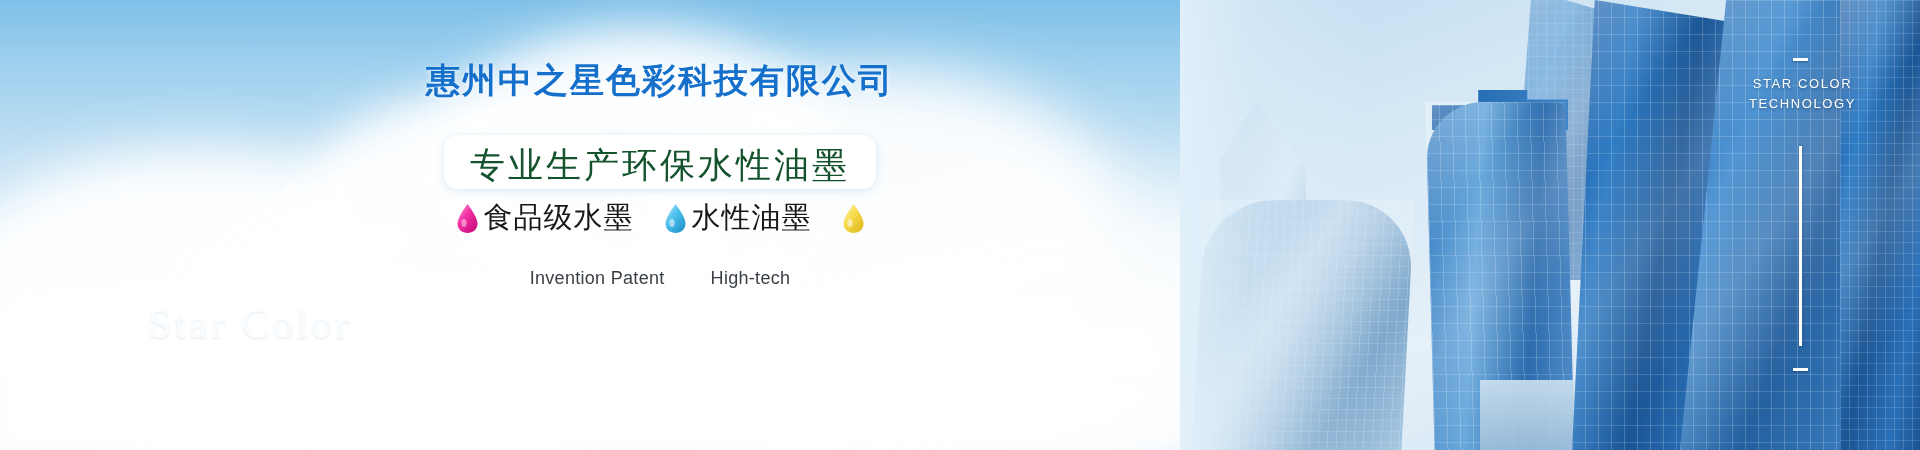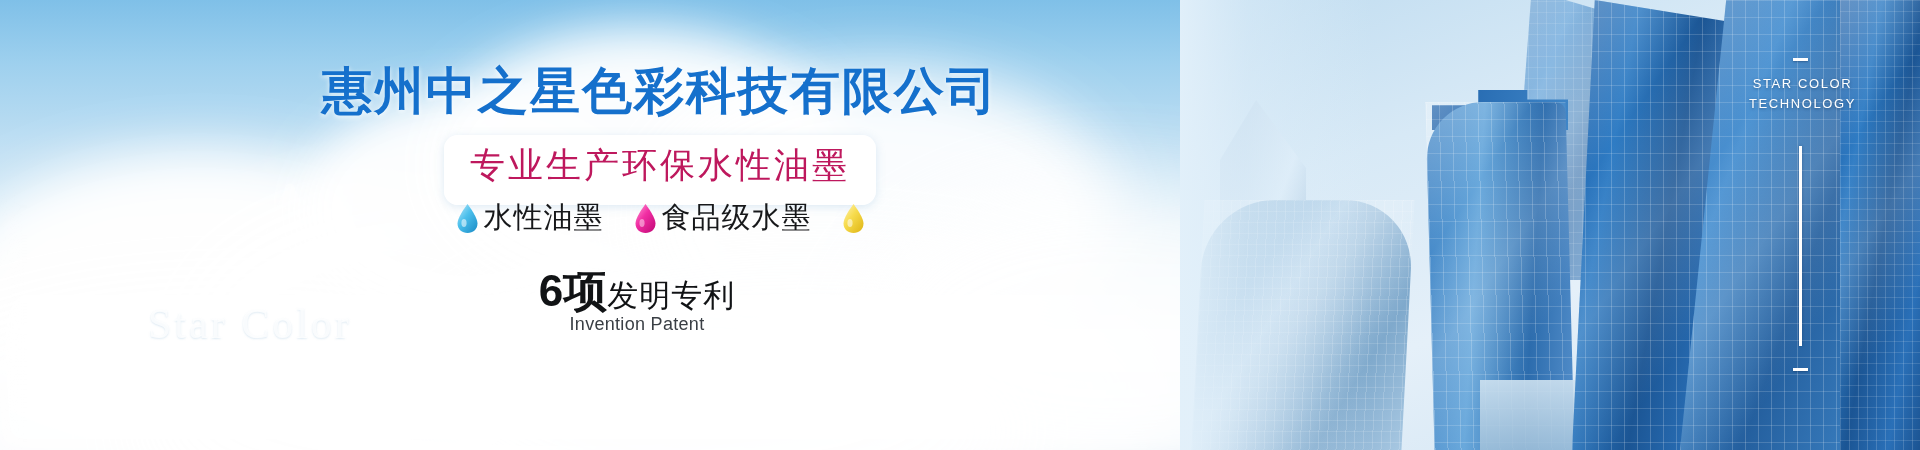--- a/index.html
+++ b/index.html
@@ -95,31 +95,31 @@
   .tick{position:absolute;background:#fff;}
   .tick-top{right:112px;top:58px;width:15px;height:3px;box-shadow:0 1px 2px rgba(10,40,80,.4);}
   .tick-line{right:118px;top:146px;width:3px;height:200px;box-shadow:0 0 3px rgba(10,40,80,.35);}
   .tick-bot{right:112px;top:368px;width:15px;height:3px;box-shadow:0 1px 2px rgba(10,40,80,.4);}
 
   
   .content{position:absolute;left:0;top:0;width:1320px;height:450px;}
 
   .title{
     position:absolute;top:58px;left:0;width:1320px;text-align:center;
-    font-size:50px;font-weight:bold;color:#1570cc;letter-spacing:2px;
+    font-size:34px;font-weight:bold;color:#1570cc;letter-spacing:2px;
     white-space:nowrap;
     text-shadow:0 2px 5px rgba(255,255,255,.75);
   }
 
   .pill-wrap{position:absolute;top:135px;left:0;width:1320px;display:flex;justify-content:center;}
   .pill{
     background:rgba(255,255,255,.93);
     border-radius:14px;
-    padding:7px 26px 16px;
-    font-size:35px;font-weight:500;color:#be185d;letter-spacing:3px;
+    padding:7px 26px 0;
+    font-size:35px;font-weight:500;color:#14532d;letter-spacing:3px;
     box-shadow:0 2px 10px rgba(120,170,210,.25);
   }
 
   .tags{position:absolute;top:198px;left:0;width:1320px;
     display:flex;justify-content:center;align-items:center;gap:30px;}
   .tag{display:flex;align-items:center;gap:5px;}
   .tag-label{font-size:29px;color:#17181a;font-weight:500;letter-spacing:1px;}
   .drop{width:23px;height:31px;position:relative;display:inline-block;}
   .drop svg{display:block;}
 
@@ -209,20 +209,37 @@
 
   <div class="content">
 
     <div class="title">惠州中之星色彩科技有限公司</div>
 
     <div class="pill-wrap">
       <div class="pill">专业生产环保水性油墨</div>
     </div>
 
     <div class="tags">
+
+      <div class="tag">
+        <span class="drop">
+          <svg width="23" height="31" viewBox="0 0 23 31">
+            <defs>
+                <linearGradient id="g2" x1="0" y1="0" x2="0.9" y2="1">
+              <stop offset="0%" stop-color="#ff9fd8"></stop>
+                  <stop offset="45%" stop-color="#f12ea3"></stop>
+              <stop offset="100%" stop-color="#c50b79"></stop>
+                </linearGradient>
+              </defs>
+            <path d="M11.5 1 C11.5 1 21.5 14 21.5 20.5 C21.5 26.3 17 30 11.5 30 C6 30 1.5 26.3 1.5 20.5 C1.5 14 11.5 1 11.5 1 Z" fill="url(#g2)"></path>
+            <ellipse cx="8" cy="20" rx="2.6" ry="4" fill="rgba(255,255,255,.45)"></ellipse>
+          </svg>
+        </span>
+        <span class="tag-label">食品级水墨</span>
+      </div>
 
       <div class="tag">
         <span class="drop">
           <svg width="23" height="31" viewBox="0 0 23 31">
             <defs>
                 <linearGradient id="g1" x1="0" y1="0" x2="0.9" y2="1">
               <stop offset="0%" stop-color="#bfe9fa"></stop>
                   <stop offset="45%" stop-color="#4cc0ec"></stop>
               <stop offset="100%" stop-color="#1d8fc9"></stop>
                 </linearGradient>
@@ -231,59 +248,40 @@
             <ellipse cx="8" cy="20" rx="2.6" ry="4" fill="rgba(255,255,255,.55)"></ellipse>
           </svg>
         </span>
         <span class="tag-label">水性油墨</span>
       </div>
 
       <div class="tag">
         <span class="drop">
           <svg width="23" height="31" viewBox="0 0 23 31">
             <defs>
-                <linearGradient id="g2" x1="0" y1="0" x2="0.9" y2="1">
-              <stop offset="0%" stop-color="#ff9fd8"></stop>
-                  <stop offset="45%" stop-color="#f12ea3"></stop>
-              <stop offset="100%" stop-color="#c50b79"></stop>
-                </linearGradient>
-              </defs>
-            <path d="M11.5 1 C11.5 1 21.5 14 21.5 20.5 C21.5 26.3 17 30 11.5 30 C6 30 1.5 26.3 1.5 20.5 C1.5 14 11.5 1 11.5 1 Z" fill="url(#g2)"></path>
-            <ellipse cx="8" cy="20" rx="2.6" ry="4" fill="rgba(255,255,255,.45)"></ellipse>
-          </svg>
-        </span>
-        <span class="tag-label">食品级水墨</span>
-      </div>
-
-      <div class="tag">
-        <span class="drop">
-          <svg width="23" height="31" viewBox="0 0 23 31">
-            <defs>
                 <linearGradient id="g3" x1="0" y1="0" x2="0.9" y2="1">
               <stop offset="0%" stop-color="#fff3b8"></stop>
                   <stop offset="45%" stop-color="#f7dc4e"></stop>
               <stop offset="100%" stop-color="#e0b718"></stop>
                 </linearGradient>
               </defs>
             <path d="M11.5 1 C11.5 1 21.5 14 21.5 20.5 C21.5 26.3 17 30 11.5 30 C6 30 1.5 26.3 1.5 20.5 C1.5 14 11.5 1 11.5 1 Z" fill="url(#g3)"></path>
             <ellipse cx="8" cy="20" rx="2.6" ry="4" fill="rgba(255,255,255,.55)"></ellipse>
           </svg>
         </span>
       </div>
 
     </div>
 
     <div class="badges">
 
       <div class="badge">
-        <div class="badge-main">
-          <span class="badge-big">6项</span><span class="badge-small">发明专利</span>
-        </div>
         <div class="badge-en">Invention Patent</div>
       </div>
 
       <div class="badge">
+        <div class="badge-en">High-tech</div>
       </div>
 
     </div>
 
   </div>
 </div>
 
 </body></html>

